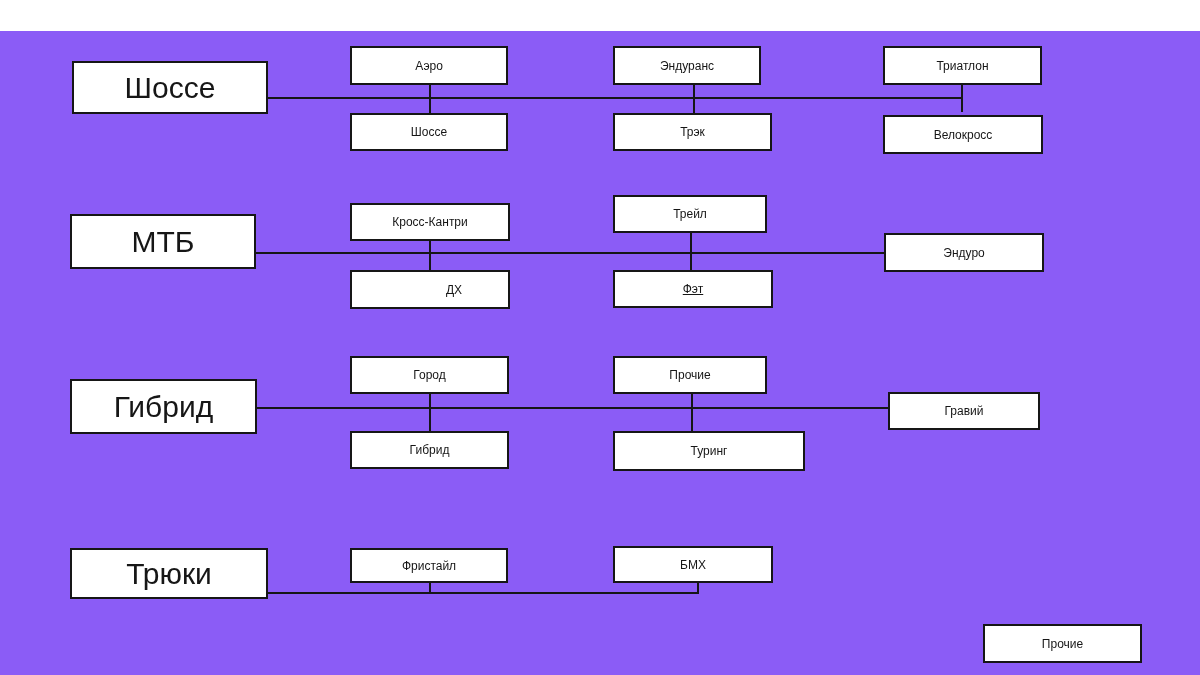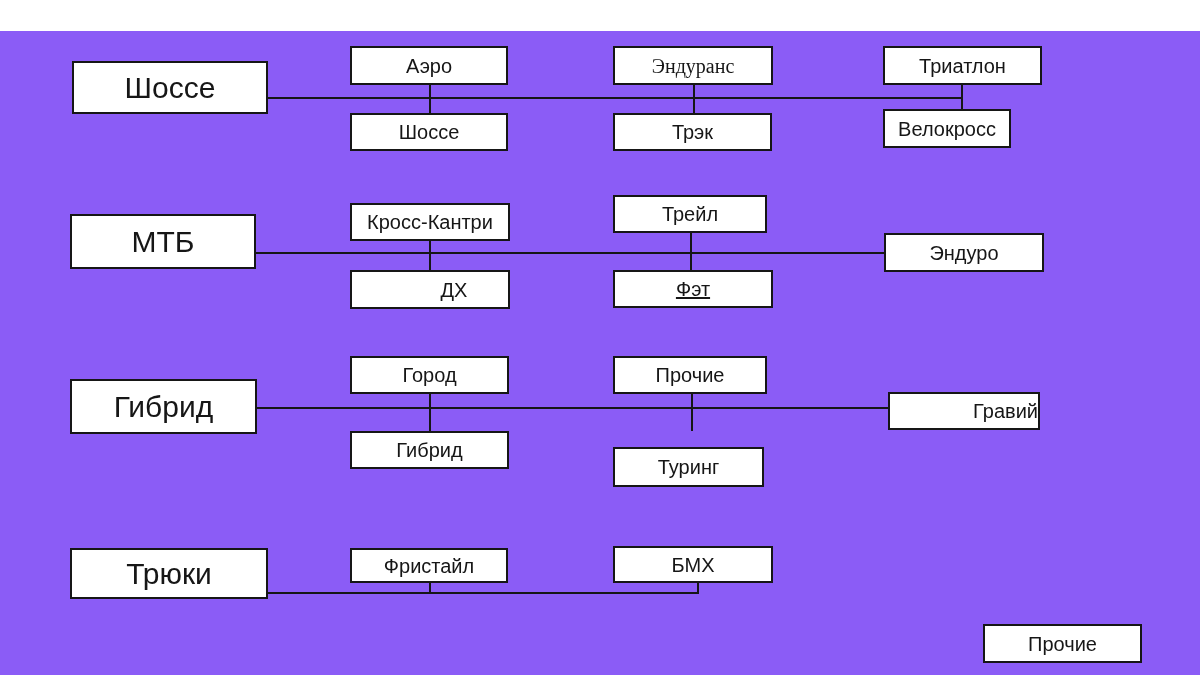--- a/index.html
+++ b/index.html
@@ -27,21 +27,21 @@
     justify-content: center;
     text-align: center;
     white-space: nowrap;
     line-height: 1;
     z-index: 2;
   }
   .box.main {
     font-size: 30px;
   }
   .box.sub {
-    font-size: 20px;
+    font-size: 12px;
   }
   .edge {
     position: absolute;
     background: #161616;
     z-index: 1;
   }
 </style>
 </head>
 <body>
 
@@ -52,30 +52,30 @@
     <div class="edge" style="left: 961px; top: 54px; width: 2px; height: 27px; background: rgb(22, 22, 22);"></div>
     <div class="box main" style="left: 72px; top: 30px; width: 196px; height: 53px;">
       <span>Шоссе</span>
     </div>
     <div class="box sub" style="left: 350px; top: 15px; width: 158px; height: 39px;">
       <span>Аэро</span>
     </div>
     <div class="box sub" style="left: 350px; top: 82px; width: 158px; height: 38px;">
       <span>Шоссе</span>
     </div>
-    <div class="box sub" style="left: 613px; top: 15px; width: 160px; height: 39px; font-family: Liberation Serif, serif;">
+    <div class="box sub" style="left: 613px; top: 15px; width: 148px; height: 39px;">
       <span>Эндуранс</span>
     </div>
     <div class="box sub" style="left: 613px; top: 82px; width: 159px; height: 38px;">
       <span>Трэк</span>
     </div>
     <div class="box sub" style="left: 883px; top: 15px; width: 159px; height: 39px;">
       <span>Триатлон</span>
     </div>
-    <div class="box sub" style="left: 883px; top: 78px; width: 128px; height: 39px; text-align: center;">
+    <div class="box sub" style="left: 883px; top: 84px; width: 160px; height: 39px; text-align: center;">
       <span>Велокросс</span>
     </div>
     <div class="edge" style="left: 256px; top: 221px; width: 628px; height: 2px; background: rgb(22, 22, 22);"></div>
     <div class="edge" style="left: 429px; top: 210px; width: 2px; height: 29px; background: rgb(22, 22, 22);"></div>
     <div class="edge" style="left: 690px; top: 202px; width: 2px; height: 37px; background: rgb(22, 22, 22);"></div>
     <div class="box main" style="left: 70px; top: 183px; width: 186px; height: 55px;">
       <span>МТБ</span>
     </div>
     <div class="box sub" style="left: 350px; top: 172px; width: 160px; height: 38px;">
       <span>Кросс-Кантри</span>
@@ -100,24 +100,24 @@
     </div>
     <div class="box sub" style="left: 350px; top: 325px; width: 159px; height: 38px;">
       <span>Город</span>
     </div>
     <div class="box sub" style="left: 350px; top: 400px; width: 159px; height: 38px;">
       <span>Гибрид</span>
     </div>
     <div class="box sub" style="left: 613px; top: 325px; width: 154px; height: 38px;">
       <span>Прочие</span>
     </div>
-    <div class="box sub" style="left: 613px; top: 416px; width: 151px; height: 40px;">
+    <div class="box sub" style="left: 613px; top: 400px; width: 192px; height: 40px;">
       <span>Туринг</span>
     </div>
-    <div class="box sub" style="left: 888px; top: 361px; width: 152px; height: 38px; justify-content: flex-end;">
+    <div class="box sub" style="left: 888px; top: 361px; width: 152px; height: 38px;">
       <span>Гравий</span>
     </div>
     <div class="edge" style="left: 268px; top: 561px; width: 431px; height: 2px; background: rgb(22, 22, 22);"></div>
     <div class="edge" style="left: 429px; top: 552px; width: 2px; height: 9px; background: rgb(22, 22, 22);"></div>
     <div class="edge" style="left: 697px; top: 552px; width: 2px; height: 11px; background: rgb(22, 22, 22);"></div>
     <div class="box main" style="left: 70px; top: 517px; width: 198px; height: 51px;">
       <span>Трюки</span>
     </div>
     <div class="box sub" style="left: 350px; top: 517px; width: 158px; height: 35px;">
       <span>Фристайл</span>

